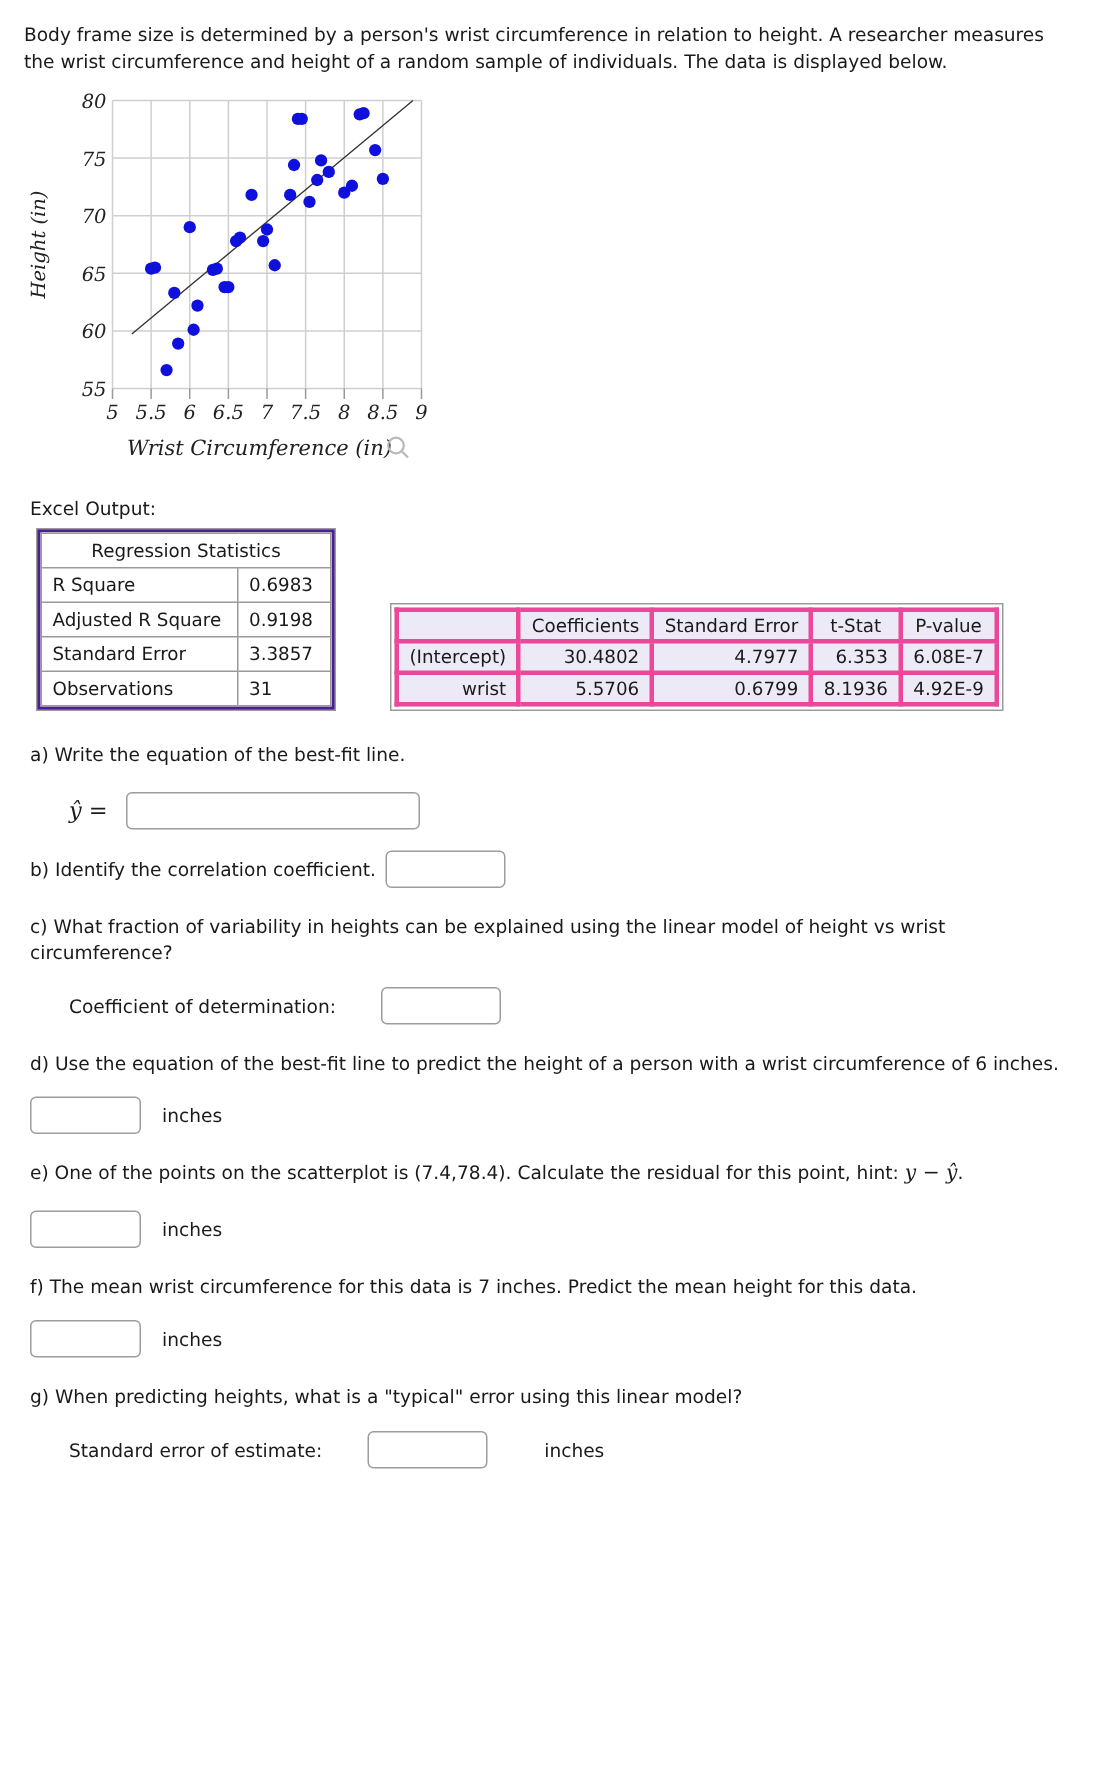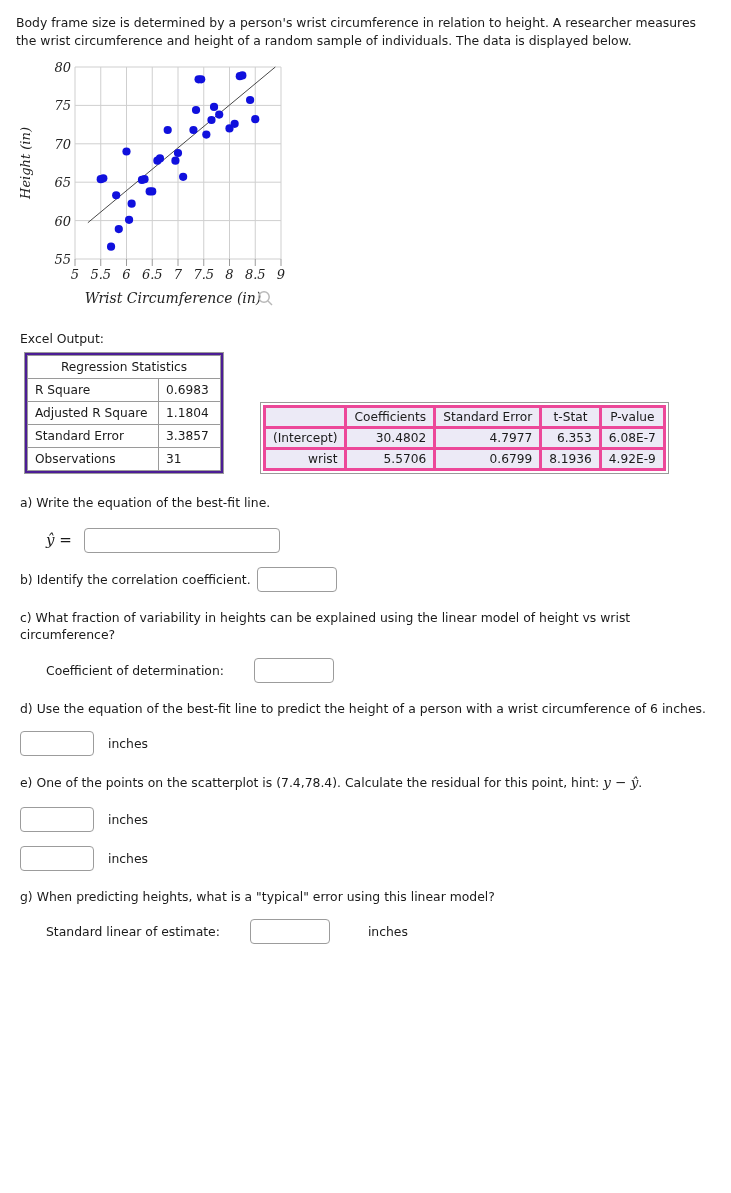--- a/index.html
+++ b/index.html
@@ -252,21 +252,21 @@
       <tbody id="reg-body">
         <tr>
           <td class="title-cell" colspan="2">Regression Statistics</td>
         </tr>
           <tr>
             <td class="lab">R Square</td>
             <td class="val">0.6983</td>
           </tr>
           <tr>
             <td class="lab">Adjusted R Square</td>
-            <td class="val">1.1804</td>
+            <td class="val">0.9198</td>
           </tr>
           <tr>
             <td class="lab">Standard Error</td>
             <td class="val">3.3857</td>
           </tr>
           <tr>
             <td class="lab">Observations</td>
             <td class="val">31</td>
           </tr>
         </tbody>
@@ -337,26 +337,27 @@
   <div class="q">
     <span>e) One of the points on the scatterplot is (7.4,78.4). Calculate the residual for this point, hint:</span>
     <span class="mi" style="font-size:13.5px">y − ŷ</span><span>.</span>
   </div>
   <div class="row">
     <input class="ans w-sm" type="text" value="" style="">
     <span class="unit">inches</span>
   </div>
 
   
+  <div class="q">f) The mean wrist circumference for this data is 7 inches. Predict the mean height for this data.</div>
   <div class="row">
     <input class="ans w-sm" type="text" value="" style="">
     <span class="unit">inches</span>
   </div>
 
   
   <div class="q">g) When predicting heights, what is a "typical" error using this linear model?</div>
   <div class="row indent">
-    <span class="inline-label">Standard linear of estimate:</span>
+    <span class="inline-label">Standard error of estimate:</span>
     <input class="ans w-mid" type="text" value="" style="">
     <span class="unit">inches</span>
   </div>
 
 </div>
 
 </body></html>

